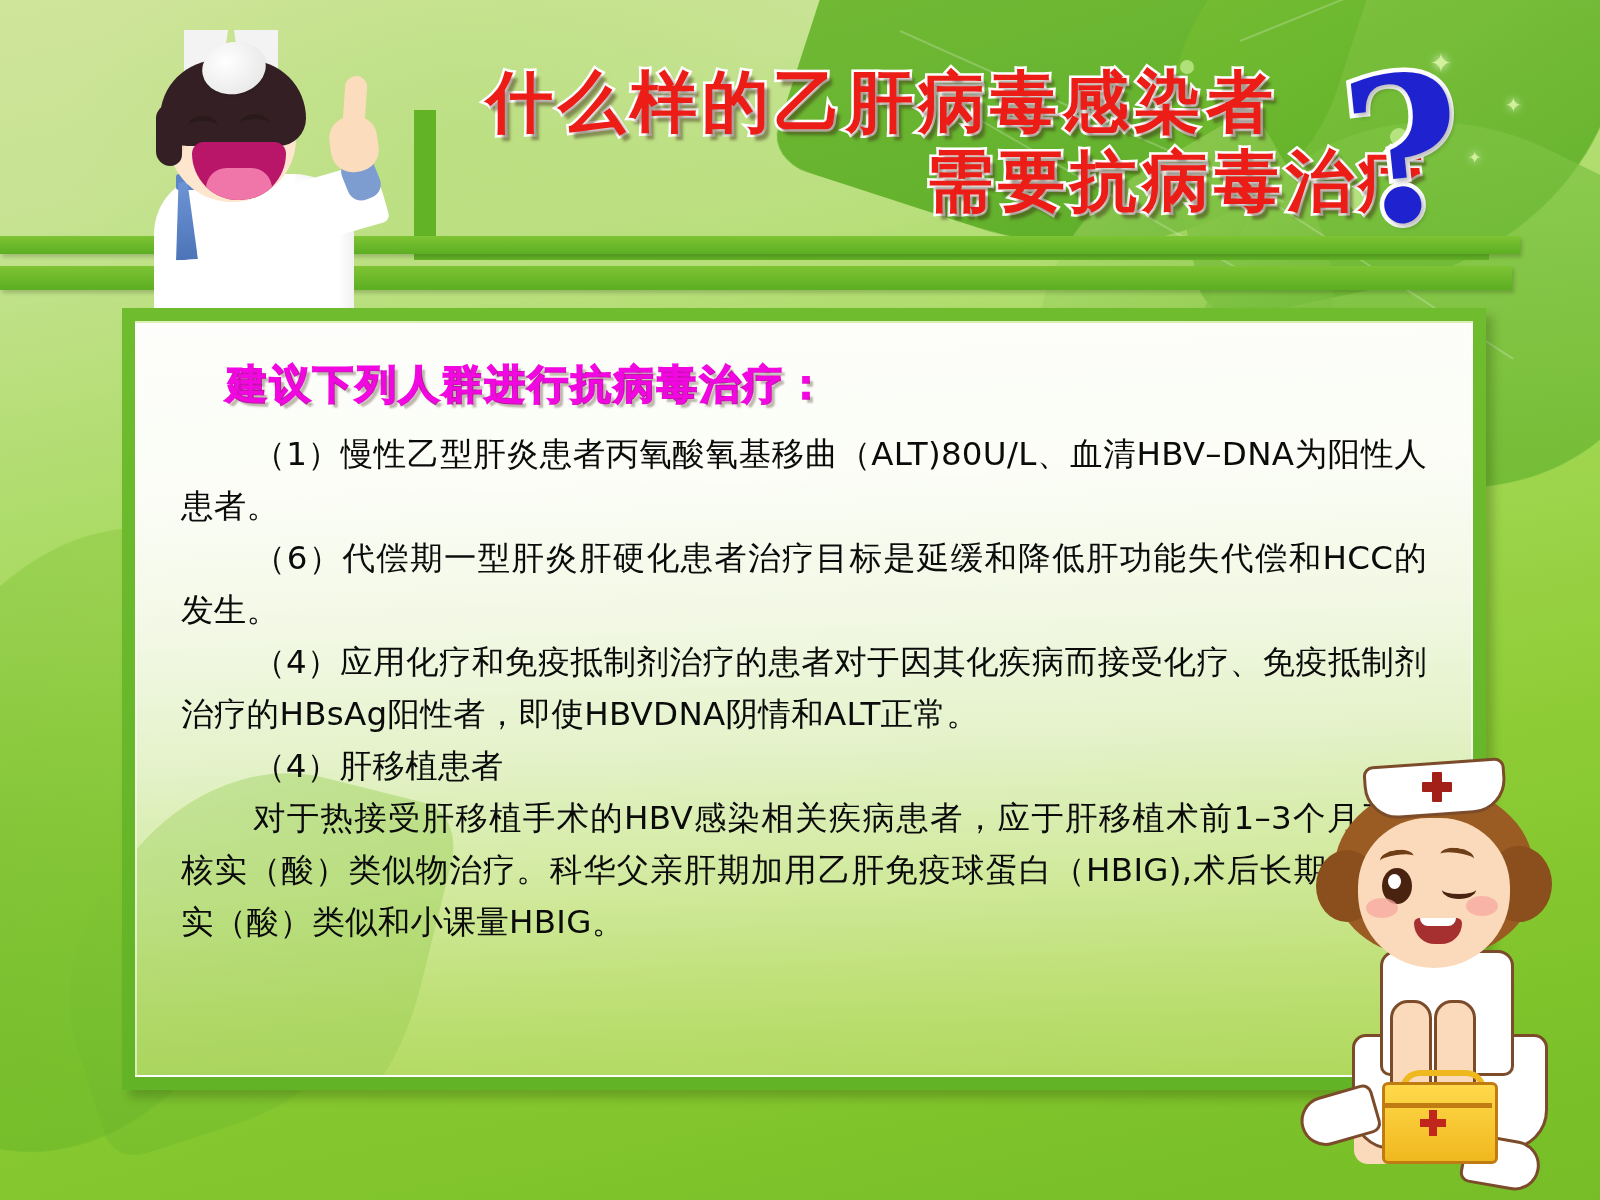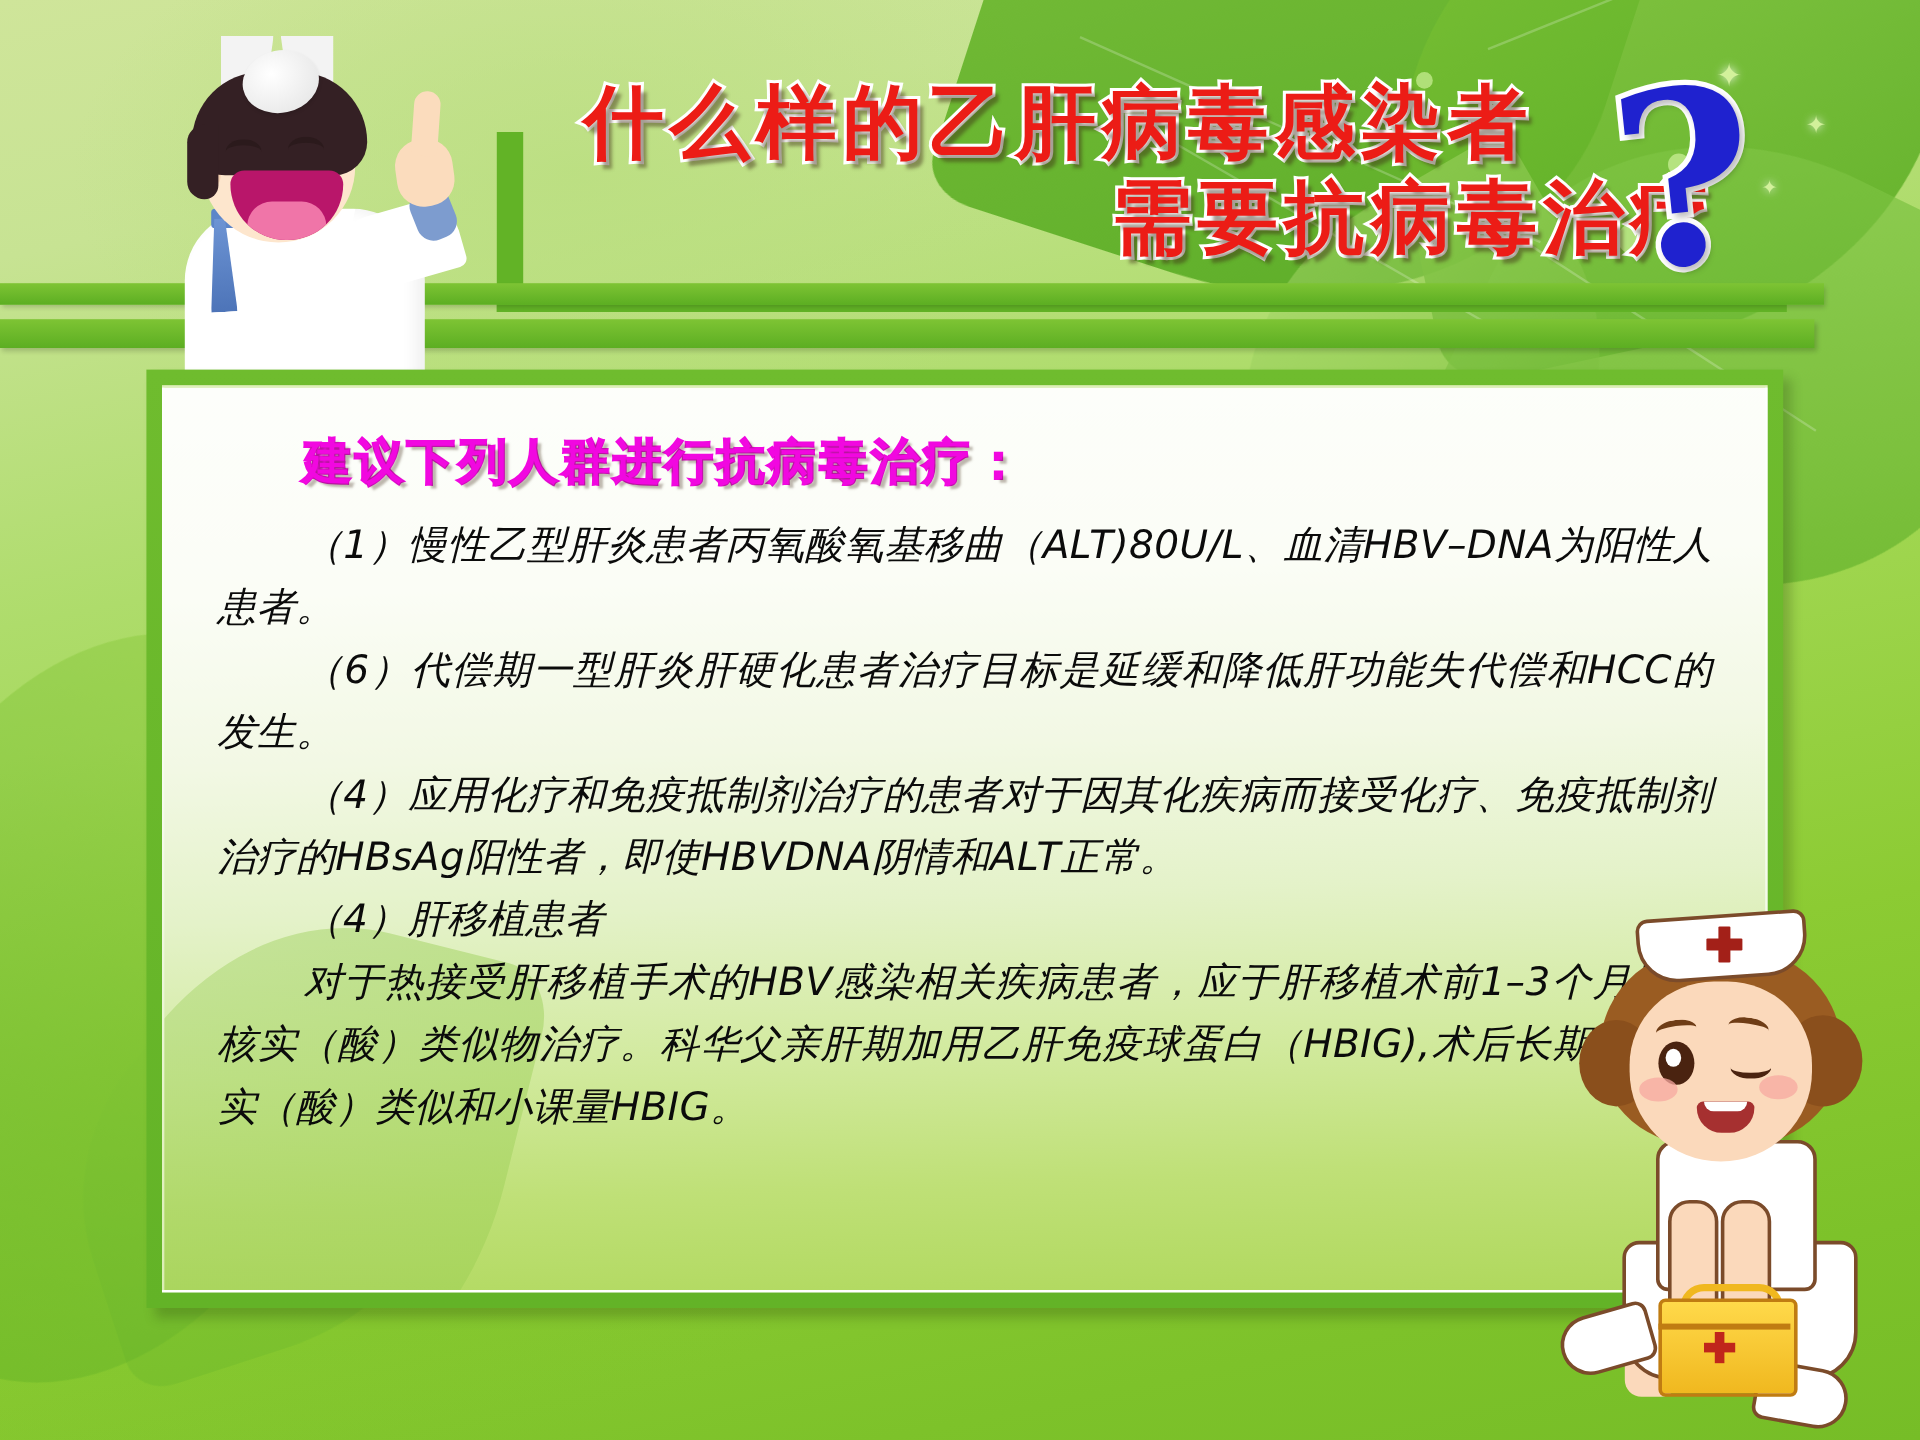--- a/index.html
+++ b/index.html
@@ -82,31 +82,31 @@
   }
   .panel-inner::after{
     content:"";position:absolute;left:-60px;bottom:-120px;width:340px;height:430px;
     background:linear-gradient(200deg,rgba(150,205,80,.45),rgba(110,180,45,.15));
     border-radius:58% 12% 58% 12%;transform:rotate(14deg);pointer-events:none;
   }
 
   .sub-heading{
     font-family:"DejaVu Serif","Liberation Serif",serif;
     font-weight:bold;font-size:40px;letter-spacing:3px;
-    color:#f108e0;margin:0 0 16px 72px;
+    color:#f108e0;margin:0 0 16px 46px;
     -webkit-text-stroke:2px #f108e0;paint-order:stroke fill;
     text-shadow:4px 4px 2px rgba(70,50,30,.35);
     position:relative;z-index:2;
   }
 
   .body-text{
     font-family:"DejaVu Sans","Liberation Sans",sans-serif;
     font-size:32.5px;line-height:52px;color:#0b0b0b;
     letter-spacing:0.3px;position:relative;z-index:2;
-    text-align:justify;text-justify:inter-character;font-style:italic;
+    text-align:justify;text-justify:inter-character;
   }
   .para{margin:0;text-indent:72px;}
   .para.noindent{text-indent:72px;}
 
   
   .doctor{position:absolute;left:130px;top:24px;width:250px;height:290px;}
   .d-coat{position:absolute;left:24px;top:150px;width:200px;height:150px;background:#ffffff;border-radius:60px 60px 10px 10px;box-shadow:inset -8px 0 12px rgba(0,0,0,.06);}
   .d-coat::before{content:"";position:absolute;left:58px;top:0;width:84px;height:130px;background:#fff;clip-path:polygon(0 0,100% 0,72% 100%,28% 100%);}
   .d-lapelL{position:absolute;left:54px;top:6px;width:44px;height:120px;background:#f3f3f3;clip-path:polygon(0 0,100% 0,62% 100%,0 62%);}
   .d-lapelR{position:absolute;left:104px;top:6px;width:44px;height:120px;background:#f3f3f3;clip-path:polygon(0 0,100% 0,100% 62%,38% 100%);}

